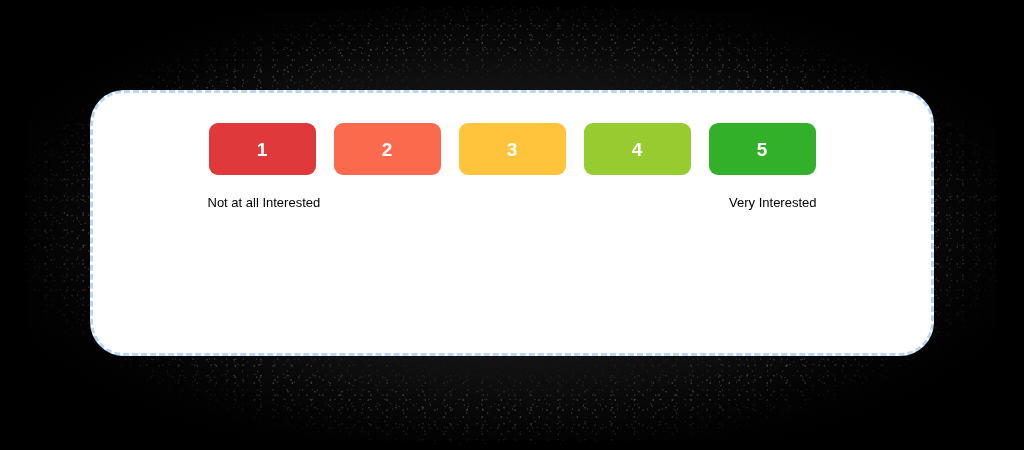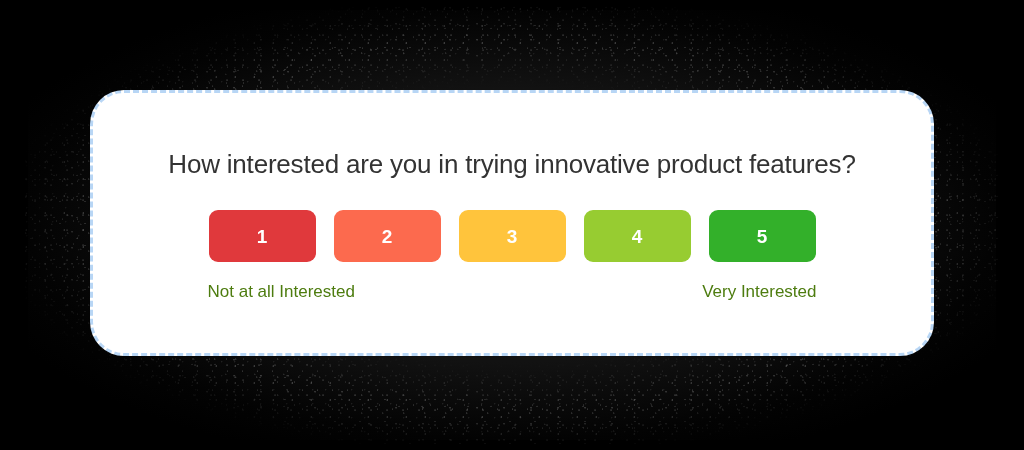--- a/index.html
+++ b/index.html
@@ -113,34 +113,33 @@
   }
 
   #scale-labels {
     margin-top: 20px;
     width: 609px;
     display: flex;
     justify-content: space-between;
   }
 
   .scale-anchor {
-    font-size: 17px;
-    color: #4d7c0f;
+    font-size: 13px;
+    color: #000000;
     white-space: nowrap;
   }
 </style>
 </head>
 <body>
 
 <div id="backdrop-frame"></div>
 <div id="backdrop-noise"></div>
 
 <div id="survey-card" style="border-color: rgb(184, 214, 245); background: rgb(255, 255, 255);">
 
-  <div id="question-title">How interested are you in trying innovative product features?</div>
 
   <div id="rating-scale">
     <button class="rating-button" style="background: rgb(224, 57, 60);">1</button>
     <button class="rating-button" style="background: rgb(252, 106, 78);">2</button>
     <button class="rating-button" style="background: rgb(255, 196, 60);">3</button>
     <button class="rating-button" style="background: rgb(151, 204, 49);">4</button>
     <button class="rating-button" style="background: rgb(51, 176, 42);">5</button>
   </div>
 
   <div id="scale-labels">

